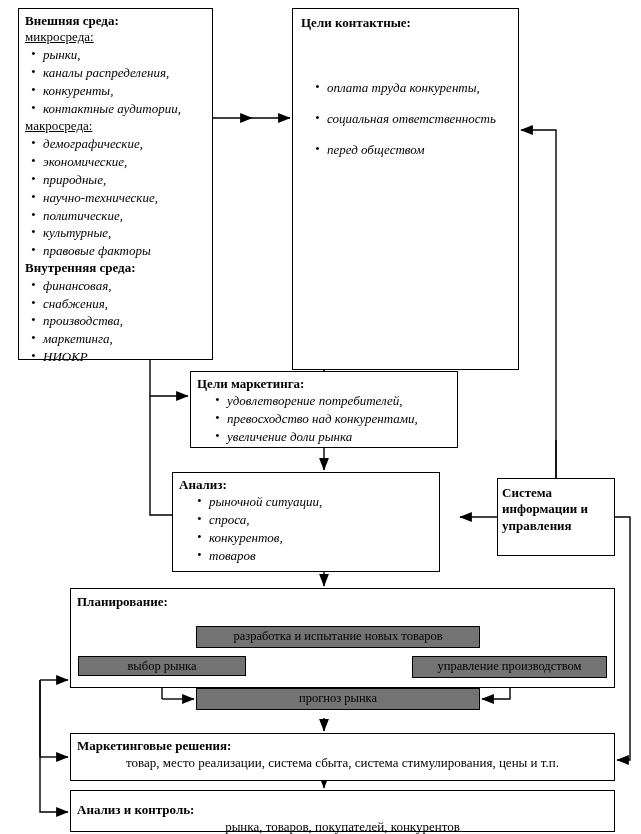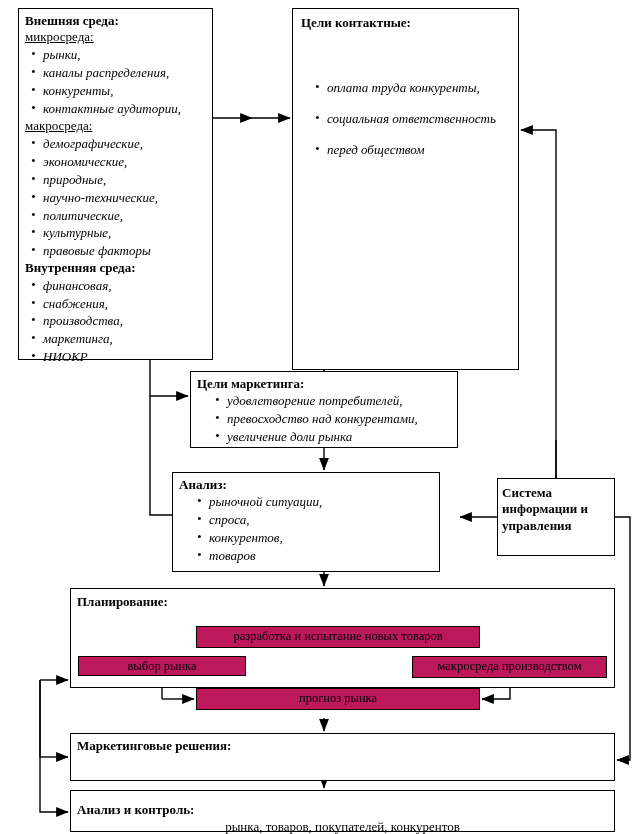--- a/index.html
+++ b/index.html
@@ -74,21 +74,21 @@
   #planning  { left: 70px;  top: 588px; width: 545px; height: 100px; padding: 5px 6px; }
   #p-dev     { left: 196px; top: 626px; width: 284px; height: 22px; }
   #p-market  { left: 78px;  top: 656px; width: 168px; height: 20px; }
   #p-prod    { left: 412px; top: 656px; width: 195px; height: 22px; }
   #p-forecast{ left: 196px; top: 688px; width: 284px; height: 22px; }
   #decisions { left: 70px;  top: 733px; width: 545px; height: 48px;  padding: 4px 6px; }
   #control   { left: 70px;  top: 790px; width: 545px; height: 42px;  padding: 11px 6px; }
   .inner-box {
     position: absolute;
     border: 1.5px solid #000;
-    background: #be185d;
+    background: #737373;
     box-sizing: border-box;
     font-size: 12.5px;
     text-align: center;
     line-height: 19px;
   }
   .mg-list li { padding-left: 0; }
   .spaced li { margin-bottom: 13px; }
 </style>
 </head>
 <body>
@@ -208,25 +208,26 @@
     <div class="title">Система</div>
     <div class="title">информации и</div>
     <div class="title">управления</div>
   </div>
 
   <div class="box" id="planning">
     <div class="title">Планирование:</div>
   </div>
   <div class="inner-box" id="p-dev">разработка и испытание новых товаров</div>
   <div class="inner-box" id="p-market">выбор рынка</div>
-  <div class="inner-box" id="p-prod">макросреда производством</div>
+  <div class="inner-box" id="p-prod">управление производством</div>
   <div class="inner-box" id="p-forecast">прогноз рынка</div>
 
   <div class="box" id="decisions">
     <div class="title">Маркетинговые решения:</div>
+    <div class="plain">товар, место реализации, система сбыта,  система стимулирования, цены и т.п.</div>
   </div>
 
   <div class="box" id="control">
     <div class="title">Анализ и контроль:</div>
     <div class="plain">рынка, товаров, покупателей, конкурентов</div>
   </div>
 
 </div>
 
 </body></html>

